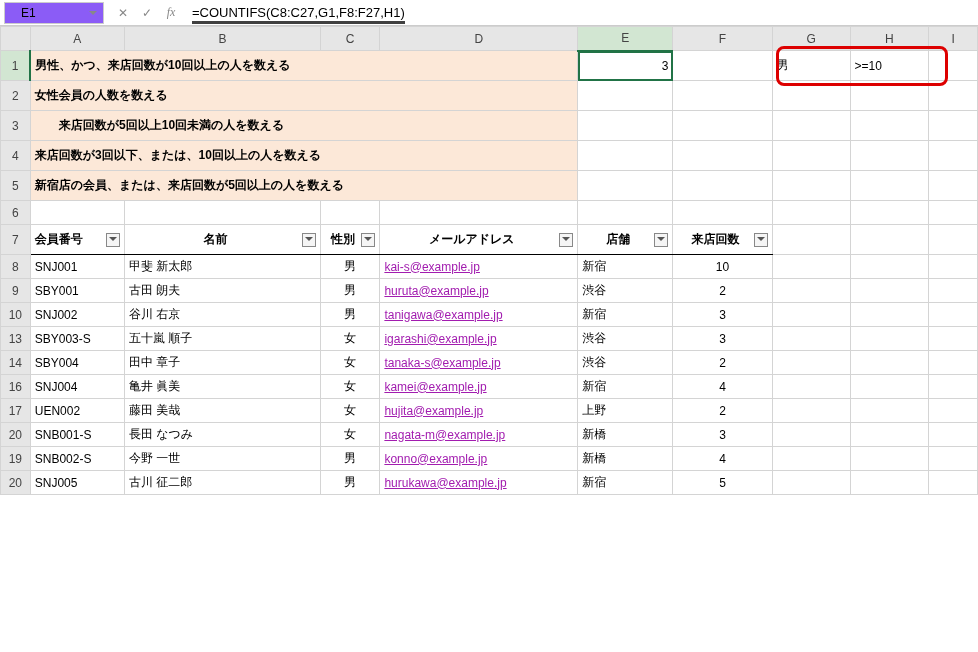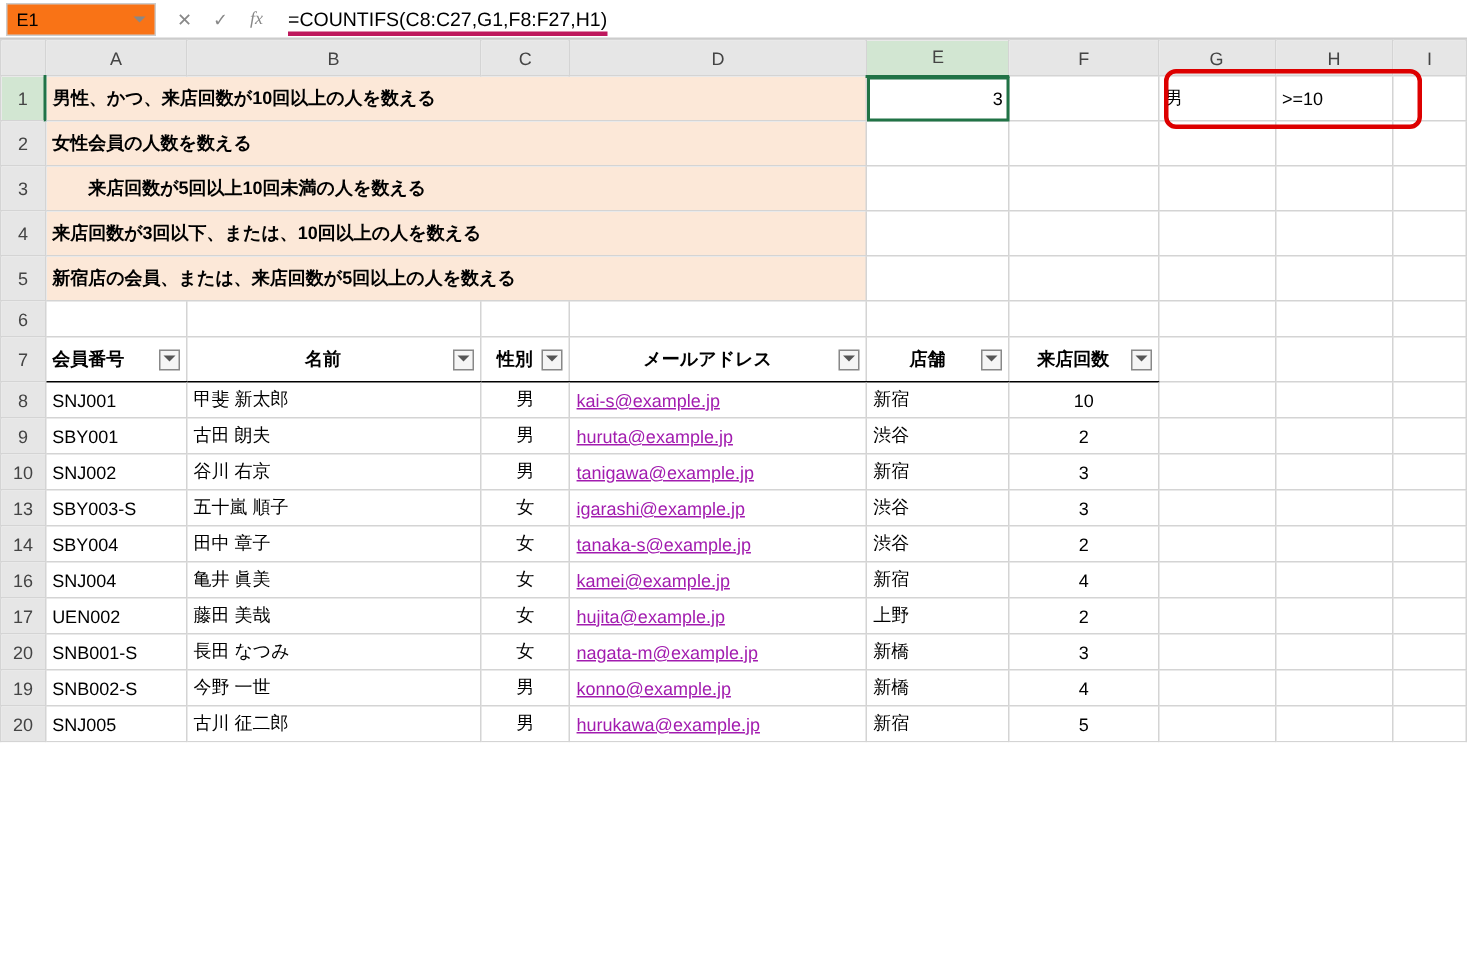--- a/index.html
+++ b/index.html
@@ -12,38 +12,38 @@
   }
   .formula-bar {
     display: flex; align-items: center;
     height: 26px;
     border-bottom: 1px solid #ccc;
     background: #fff;
   }
   .namebox {
     width: 100px; height: 22px;
     border: 1px solid #ccc;
-    margin: 0 4px; padding: 0 6px;
+    margin: 0 4px; padding: 0 16px;
     display: flex; align-items: center;
     font-size: 12px;
-    background: #f97316;
+    background: #8b5cf6;
     position: relative;
   }
   .namebox::after {
     content: ""; position: absolute; right: 6px; top: 50%;
     border: 4px solid transparent; border-top-color: #888;
     transform: translateY(-2px);
   }
   .fb-btns { display: flex; align-items: center; gap: 6px; margin: 0 6px; }
   .fb-btn { width: 18px; height: 18px; display: flex; align-items: center; justify-content: center;
             color: #888; font-size: 12px; cursor: pointer; }
   .fx { font-style: italic; font-family: "Times New Roman", serif; }
   .formula-input { flex: 1; padding: 0 6px; font-size: 13px; }
   .formula-input .underline {
-    border-bottom: 3px solid #be185d;
+    border-bottom: 3px solid #404040;
     padding-bottom: 1px;
   }
 
   .sheet-wrap {
     overflow: hidden;
     position: relative;
   }
   table.sheet {
     border-collapse: collapse;
     table-layout: fixed;

